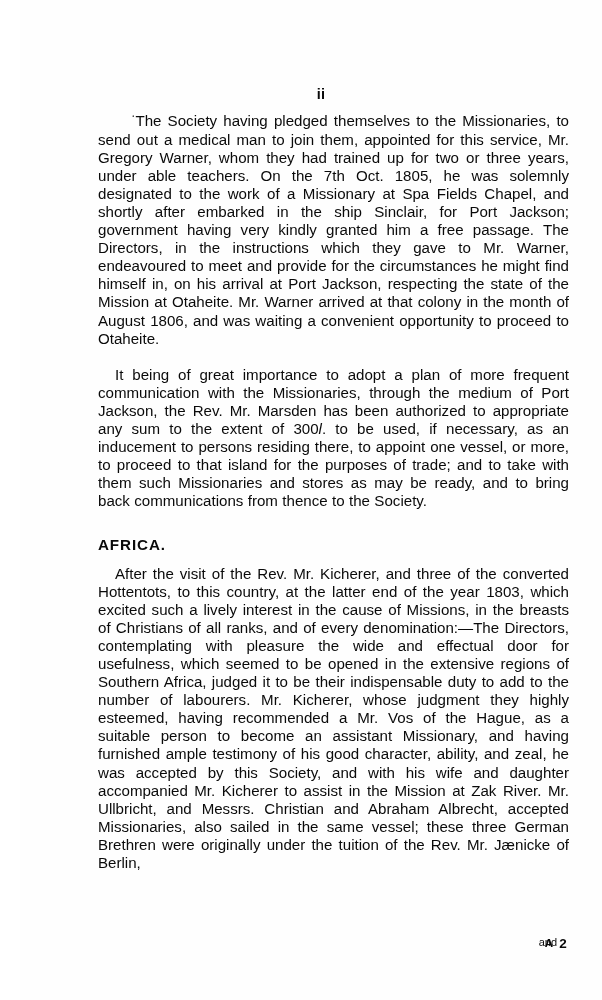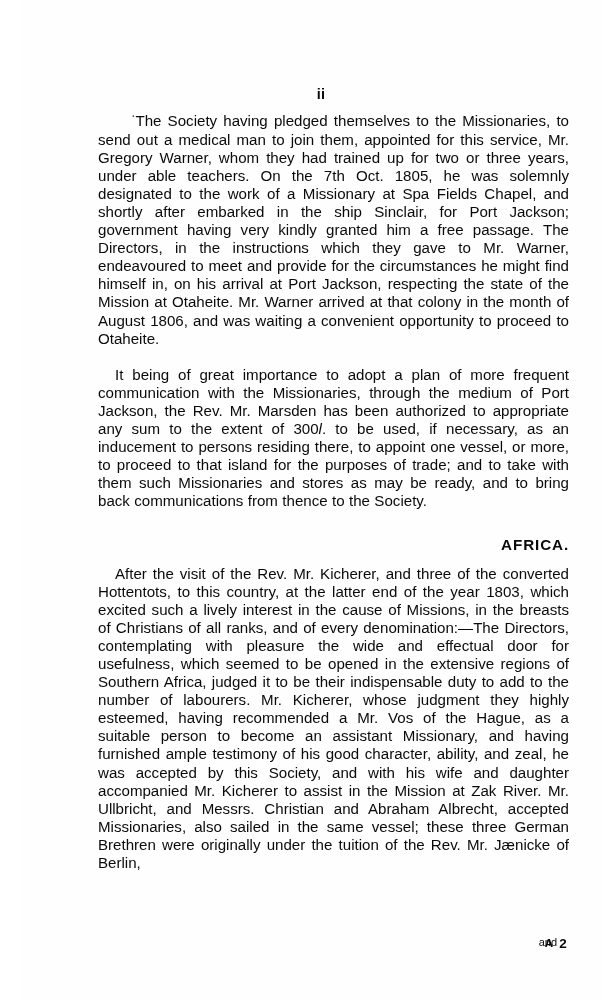--- a/index.html
+++ b/index.html
@@ -41,21 +41,21 @@
     line-height: 18.05px;
     text-indent: 17px;
     word-spacing: 0.2px;
     -webkit-font-smoothing: antialiased;
   }
   p.para + p.para {
     margin-top: 18px;
   }
   .section-head {
     margin: 0;
-    text-align: right;
+    text-align: left;
     font-size: 15.2px;
     font-weight: bold;
     letter-spacing: 0.9px;
     padding-top: 26px;
     padding-bottom: 12px;
   }
   .lb { font-style: italic; }
   .leadmark {
     display: inline-block;
     transform: translateY(-3px);

